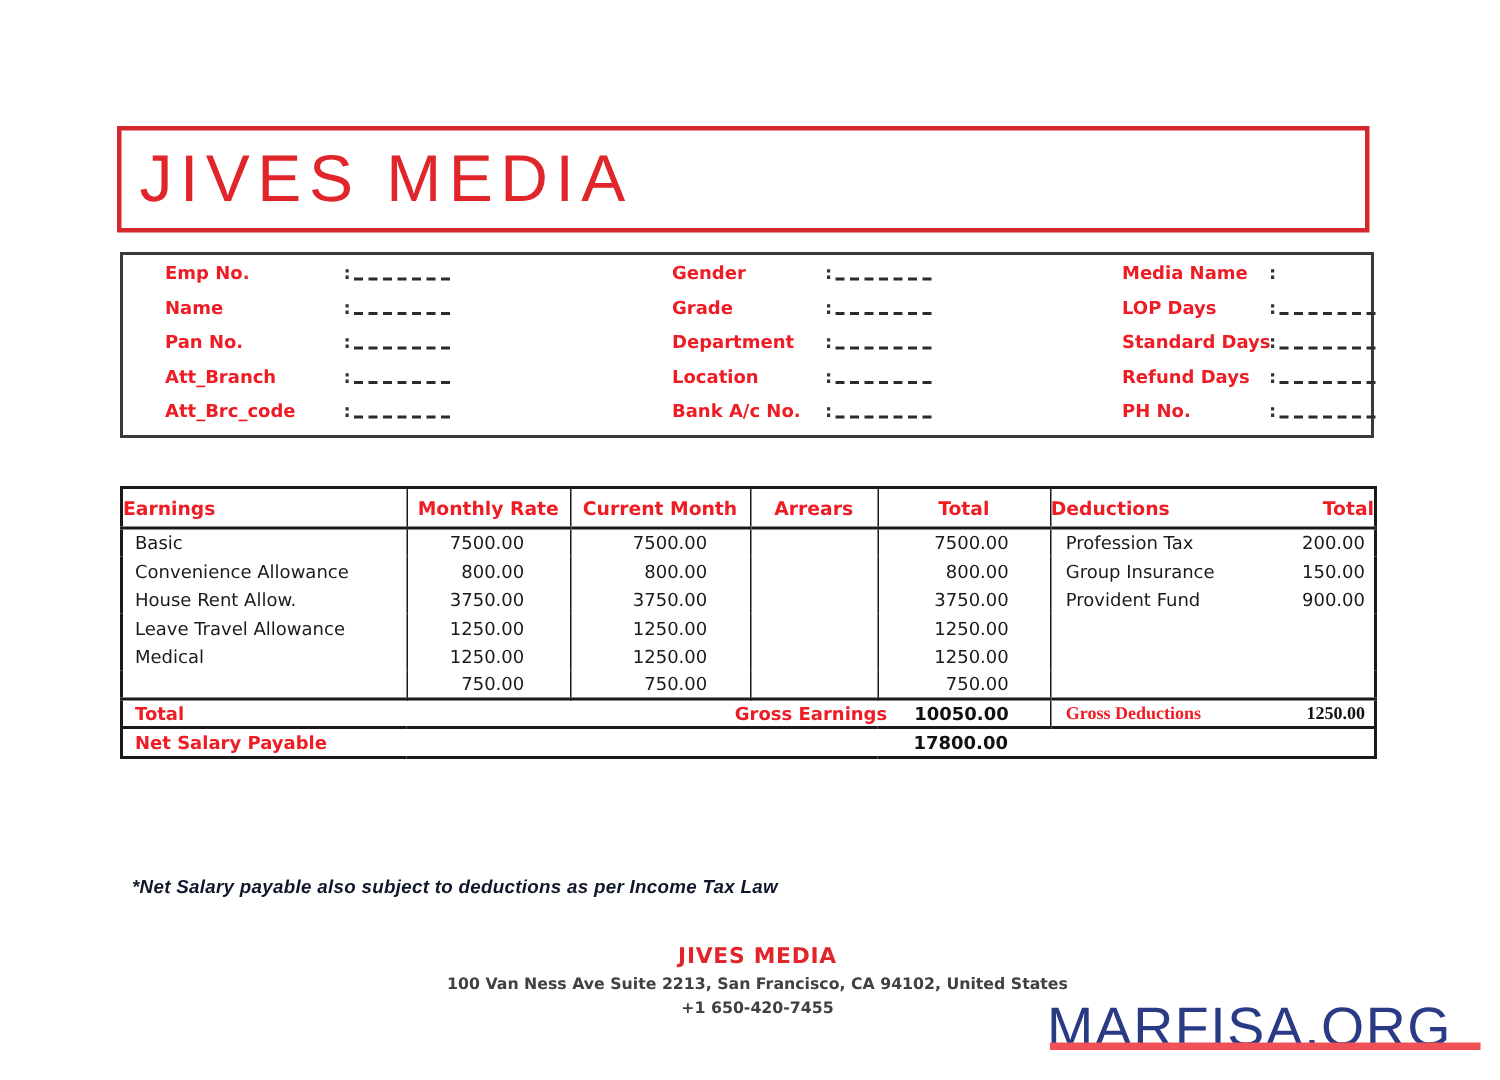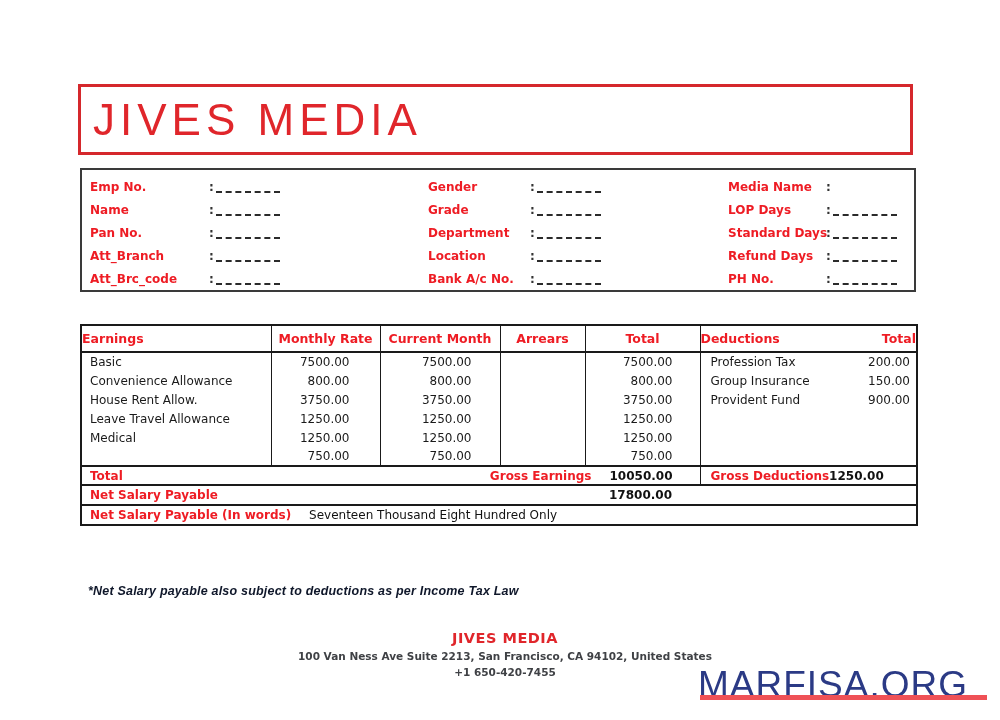--- a/index.html
+++ b/index.html
@@ -17,21 +17,21 @@
   .month-line { display:inline-block; width:288px; height:12px;
                 border-bottom:2px solid #23293a; vertical-align:baseline; }
 
   
   .info-box { position:absolute; left:80px; top:168px; width:836px; height:124px;
               border:2px solid #3a3a3a; background:#fff; }
   .info-col { position:absolute; top:5px; }
   .info-col.c1 { left:8px; }
   .info-col.c2 { left:346px; }
   .info-col.c3 { left:646px; }
-  .info-row { display:flex; align-items:center; height:23px; }
+  .info-row { display:flex; height:23px;margin-left:20px; }
   .info-label { font-size:12px; font-weight:bold; color:#ee1c24; white-space:nowrap; }
   .c1 .info-label { width:119px; }
   .c2 .info-label { width:102px; }
   .c3 .info-label { width:98px; }
   .info-colon { font-size:12px; font-weight:bold; color:#333; margin-right:2px; }
   .info-line { display:inline-block; width:64px; height:12px; border-bottom:2px dashed #2b2b2b; }
 
   
   table.salary-table { position:absolute; left:80px; top:324px; width:836px;
                        border-collapse:collapse; table-layout:fixed;
@@ -50,21 +50,21 @@
   td.pr28  { padding-right:28px; }
   td.pr27  { padding-right:27px; }
   td.dname { text-align:left; padding-left:10px; }
   td.dnum  { text-align:right; padding-right:6px; }
   tr.total-row td { height:19px; border-top:2px solid #1a1a1a; border-bottom:2px solid #1a1a1a; }
   .flexrow { display:flex; align-items:center; width:100%; }
   .red-bold { color:#ee1c24; font-weight:bold; }
   .black-bold { color:#111; font-weight:bold; }
   .total-cell .flexrow { justify-content:space-between; padding-left:8px; padding-right:27px; }
   .ge-group { display:flex; align-items:center; gap:18px; }
-  .gd-cell .flexrow { padding-left:10px; padding-right:6px; }
+  .gd-cell .flexrow { justify-content:space-between; padding-left:10px; padding-right:6px;font-family:Liberation Serif, serif; }
   tr.net-row td { height:20px; border-bottom:2px solid #1a1a1a; position:relative;border-radius:10px; }
   .net-label { padding-left:8px; }
   .net-amount { position:absolute; right:244px; top:50%; transform:translateY(-50%); }
   tr.words-row td { height:20px; }
   .words-label { padding-left:8px; }
   .words-text { margin-left:14px; color:#111; }
 
   
   .footnote { position:absolute; left:88px; top:584px; font-family:"Liberation Sans", sans-serif;
               font-style:italic; font-weight:600; font-size:12.5px; color:#0f172a;
@@ -270,26 +270,20 @@
       </td>
     </tr>
 
     <tr class="net-row">
       <td colspan="7">
         <span class="red-bold net-label">Net Salary Payable</span>
         <span class="black-bold net-amount">17800.00</span>
       </td>
     </tr>
 
-    <tr class="words-row">
-      <td colspan="7">
-        <span class="red-bold words-label">Net Salary Payable (In words)</span>
-        <span class="words-text">Seventeen Thousand Eight Hundred Only</span>
-      </td>
-    </tr>
   </tbody>
     </table>
 
   <div class="footnote">*Net Salary payable also subject to deductions as per Income Tax Law</div>
 
   <div class="footer">
     <div class="footer-company">JIVES MEDIA</div>
     <div class="footer-address">100 Van Ness Ave Suite 2213, San Francisco, CA 94102, United States</div>
     <div class="footer-phone">+1 650-420-7455</div>
   </div>

